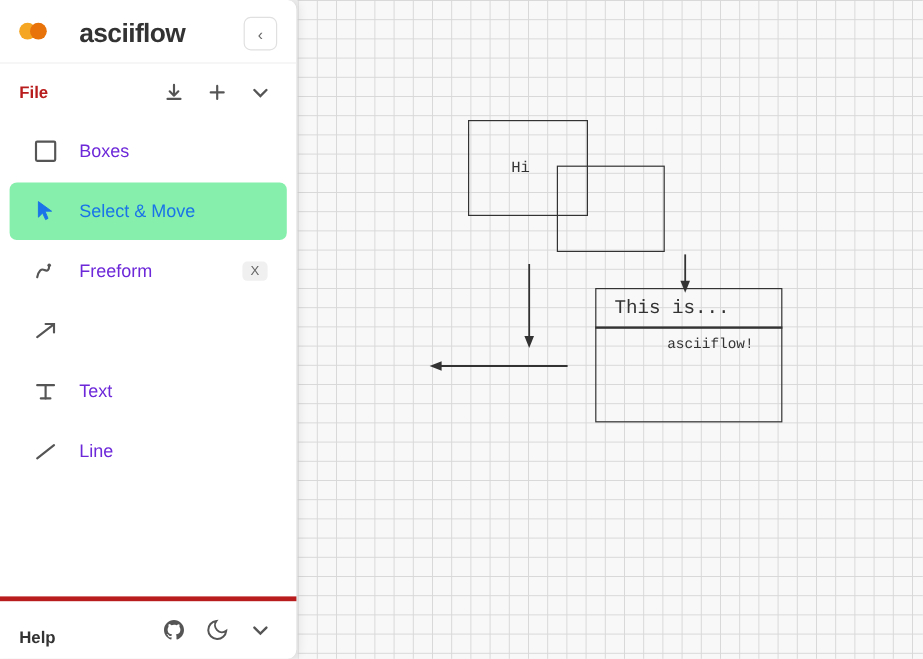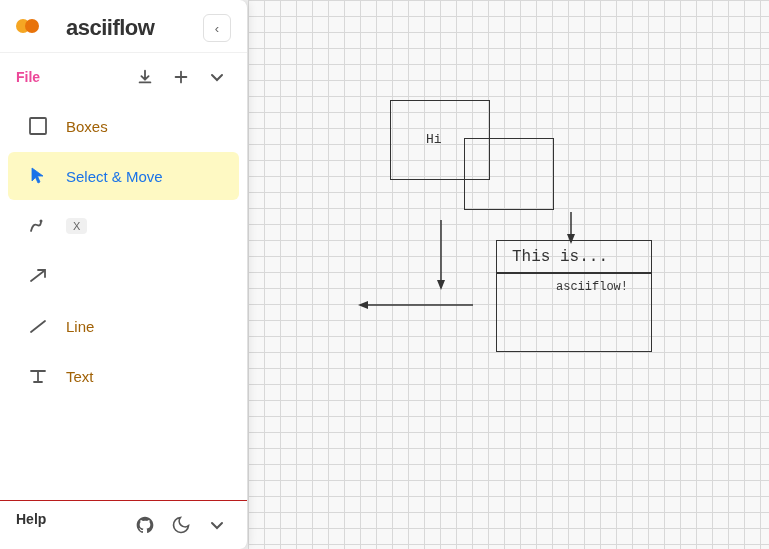--- a/index.html
+++ b/index.html
@@ -74,21 +74,21 @@
     .section-header {
       display: flex;
       align-items: center;
       justify-content: space-between;
       padding: 10px 16px 6px 16px;
     }
 
     .section-label {
       font-size: 14px;
       font-weight: 600;
-      color: #ec4899;
+      color: #b91c1c;
     }
 
     .section-actions {
       display: flex;
       align-items: center;
       gap: 8px;
     }
 
     .icon-btn {
       width: 28px;
@@ -113,54 +113,54 @@
     .menu-item {
       display: flex;
       align-items: center;
       gap: 14px;
       padding: 10px 16px;
       cursor: pointer;
       border-radius: 6px;
       margin: 1px 8px;
       position: relative;
     }
-    .menu-item.active { background: #fef9c3; }
+    .menu-item.active { background: #86efac; }
 
     .menu-item-icon {
       width: 28px;
       height: 28px;
       display: flex;
       align-items: center;
       justify-content: center;
       flex-shrink: 0;
     }
 
     .menu-item-label {
       font-size: 15px;
-      color: #a16207;
+      color: #6d28d9;
       flex: 1;
     }
     .menu-item.active .menu-item-label { color: #1a73e8; font-weight: 500; }
 
     .shortcut-badge {
       background: #f0f0f0;
       color: #666;
       font-size: 11px;
       padding: 2px 7px;
       border-radius: 4px;
       font-weight: 500;
     }
 
     .help-row {
       display: flex;
-      align-items: flex-start;
+      align-items: flex-end;
       justify-content: space-between;
       padding: 10px 16px;
       margin-top: auto;
-      border-top: 1px solid #b91c1c;
+      border-top: 4px solid #b91c1c;
     }
     .help-label { font-size: 14px; font-weight: 600; color: #333; }
     .help-icons { display: flex; align-items: center; gap: 8px; }
     .help-icon { width: 28px; height: 28px; display: flex; align-items: center; justify-content: center; cursor: pointer; color: #555; font-size: 17px; }
 
     
     .canvas {
       flex: 1;
       background-image: 
         linear-gradient(#d8d8d8 1px, transparent 1px),
@@ -241,50 +241,51 @@
       <span class="menu-item-label">Select &amp; Move</span>
     </div>
 
     <div class="menu-item">
       <div class="menu-item-icon">
         <svg width="22" height="22" viewBox="0 0 22 22" fill="none" stroke="#555" stroke-width="1.8" stroke-linecap="round">
           <path d="M4 16 Q6 8 10 10 Q14 12 14 6"></path>
           <circle cx="14" cy="6" r="1.5" fill="#555" stroke="none"></circle>
         </svg>
       </div>
+      <span class="menu-item-label">Freeform</span>
       <span class="shortcut-badge">X</span>
     </div>
 
     <div class="menu-item">
       <div class="menu-item-icon">
         <svg width="22" height="22" viewBox="0 0 22 22" fill="none" stroke="#555" stroke-width="1.8" stroke-linecap="round">
           <line x1="4" y1="16" x2="17" y2="6"></line>
           <polyline points="11,5 18,5 18,12"></polyline>
         </svg>
       </div>
-    </div>
-
-    <div class="menu-item">
-      <div class="menu-item-icon">
-        <svg width="22" height="22" viewBox="0 0 22 22" fill="none" stroke="#555" stroke-width="1.8" stroke-linecap="round">
-          <line x1="4" y1="17" x2="18" y2="6"></line>
-        </svg>
-      </div>
-      <span class="menu-item-label">Line</span>
     </div>
 
     <div class="menu-item">
       <div class="menu-item-icon">
         <svg width="22" height="22" viewBox="0 0 22 22" fill="none" stroke="#555" stroke-width="1.8" stroke-linecap="round" stroke-linejoin="round">
           <line x1="4" y1="6" x2="18" y2="6"></line>
           <line x1="11" y1="6" x2="11" y2="17"></line>
           <line x1="7" y1="17" x2="15" y2="17"></line>
         </svg>
       </div>
       <span class="menu-item-label">Text</span>
+    </div>
+
+    <div class="menu-item">
+      <div class="menu-item-icon">
+        <svg width="22" height="22" viewBox="0 0 22 22" fill="none" stroke="#555" stroke-width="1.8" stroke-linecap="round">
+          <line x1="4" y1="17" x2="18" y2="6"></line>
+        </svg>
+      </div>
+      <span class="menu-item-label">Line</span>
     </div>
 
   </div>
 
   <div class="help-row">
     <span class="help-label">Help</span>
     <div class="help-icons">
       <div class="help-icon">
         <svg width="20" height="20" viewBox="0 0 24 24" fill="#555">
           <path d="M12 2C6.477 2 2 6.477 2 12c0 4.418 2.865 8.166 6.839 9.489.5.092.682-.217.682-.482 0-.237-.009-.866-.013-1.7-2.782.603-3.369-1.342-3.369-1.342-.454-1.155-1.11-1.463-1.11-1.463-.908-.62.069-.608.069-.608 1.003.07 1.531 1.03 1.531 1.03.892 1.529 2.341 1.088 2.91.832.092-.647.35-1.088.636-1.338-2.22-.253-4.555-1.11-4.555-4.943 0-1.091.39-1.984 1.029-2.683-.103-.253-.446-1.27.098-2.647 0 0 .84-.269 2.75 1.025A9.564 9.564 0 0112 6.844c.85.004 1.705.115 2.504.337 1.909-1.294 2.747-1.025 2.747-1.025.546 1.377.203 2.394.1 2.647.64.699 1.028 1.592 1.028 2.683 0 3.842-2.339 4.687-4.566 4.935.359.309.678.919.678 1.852 0 1.336-.012 2.415-.012 2.743 0 .267.18.578.688.48C19.138 20.163 22 16.418 22 12c0-5.523-4.477-10-10-10z"></path>

